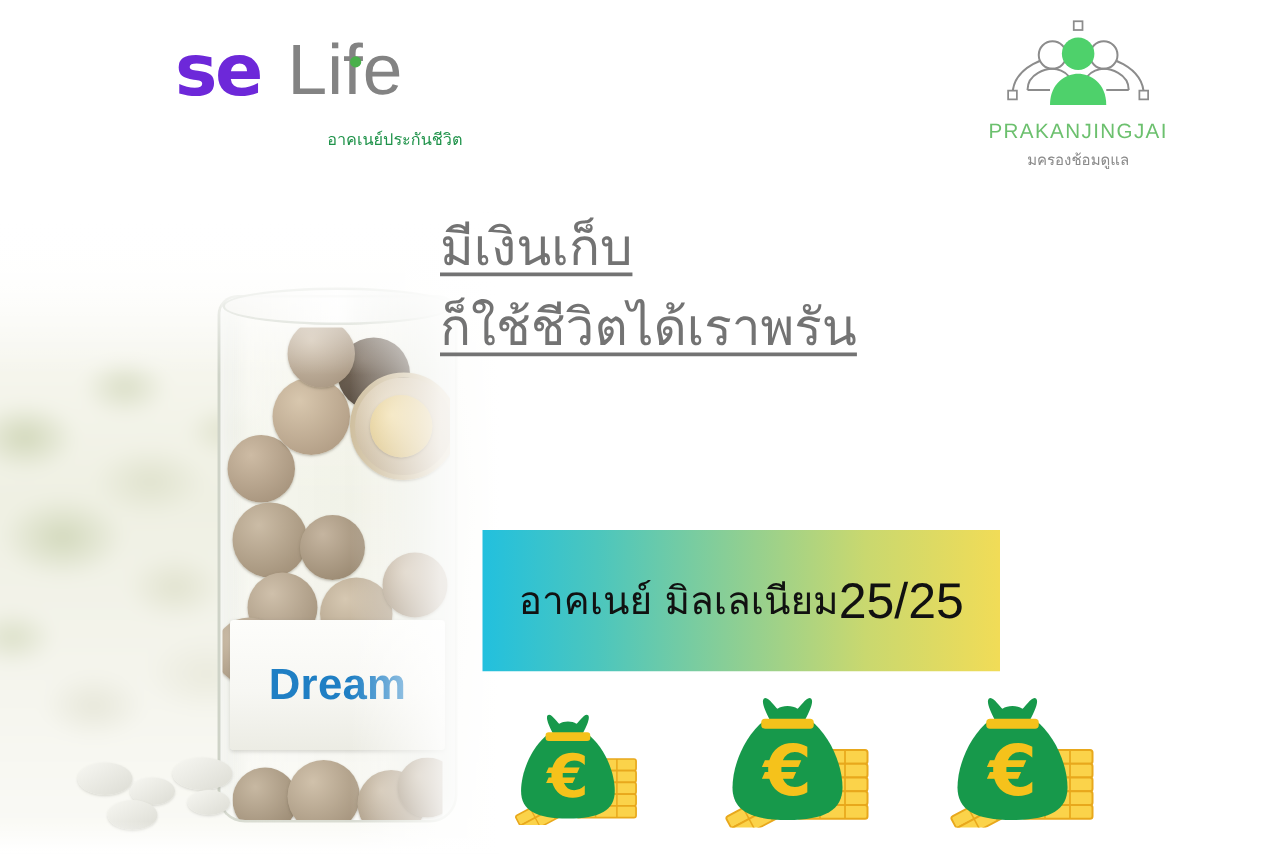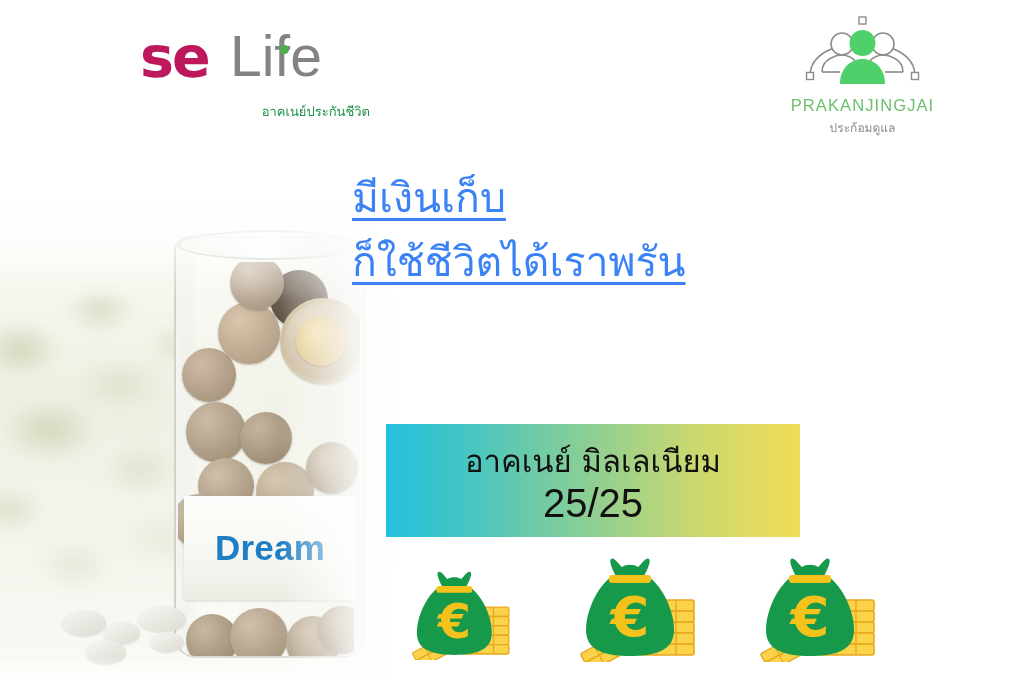--- a/index.html
+++ b/index.html
@@ -148,21 +148,21 @@
     width: 230px;
     height: 100px;
   }
   .se-mark {
     position: absolute;
     left: 0; top: 0;
     font-family: "DejaVu Sans", sans-serif;
     font-weight: bold;
     font-size: 57px;
     line-height: 58px;
-    color: #be185d;
+    color: #6d28d9;
     letter-spacing: -2px;
   }
   .se-life-word {
     position: absolute;
     left: 90px; top: -1px;
     font-family: Liberation Sans, sans-serif;
     font-weight: normal;
     font-size: 57px;
     line-height: 58px;
     color: #838383;
@@ -225,37 +225,37 @@
   .headline {
     position: absolute;
     left: 352px;
     top: 166px;
     width: 600px;
   }
   .hl-line {
     font-family: "DejaVu Sans", sans-serif;
     font-size: 41px;
     line-height: 64px;
-    color: #3b82f6;
+    color: #737373;
     white-space: nowrap;
     text-decoration: underline;
     text-decoration-thickness: 3px;
     text-underline-offset: 6px;
   }
 
   
   .banner {
     position: absolute;
     left: 386px;
     top: 424px;
     width: 414px;
     height: 113px;
     background: linear-gradient(90deg, #22C0DE 0%, #4BC6BE 22%, #8FCF92 50%, #C9D86F 74%, #F1DC57 100%);
     display: flex;
-    flex-direction: column;
+    flex-direction: row;
     align-items: center;
     justify-content: center;
   }
   .banner-line {
     font-family: "DejaVu Sans", sans-serif;
     font-size: 31px;
     line-height: 44px;
     color: #111111;
     white-space: nowrap;
   }
@@ -352,21 +352,21 @@
         <circle cx="83" cy="30" r="11" fill="#ffffff" stroke="#8C8C8C" stroke-width="1.6"></circle>
         <path d="M22 58 C22 44, 38 41, 42 41 C46 41, 52 43, 55 47" fill="none" stroke="#8C8C8C" stroke-width="1.6"></path>
         <path d="M103 58 C103 44, 87 41, 83 41 C79 41, 73 43, 70 47" fill="none" stroke="#8C8C8C" stroke-width="1.6"></path>
         <path d="M22 58 L40 58" fill="none" stroke="#8C8C8C" stroke-width="1.6"></path>
         <path d="M103 58 L85 58" fill="none" stroke="#8C8C8C" stroke-width="1.6"></path>
         <circle cx="62.5" cy="29" r="13" fill="#4ED16B"></circle>
         <path d="M40 70 C40 52, 53 45, 62.5 45 C72 45, 85 52, 85 70 Z" fill="#4ED16B"></path>
       </svg>
     </div>
     <div class="pkj-name">PRAKANJINGJAI</div>
-    <div class="pkj-tag">ประก้อมดูแล</div>
+    <div class="pkj-tag">มครองช้อมดูแล</div>
   </div>
 
   <div class="headline">
     <div class="hl-line">มีเงินเก็บ</div>
     <div class="hl-line">ก็ใช้ชีวิตได้เราพรัน</div>
   </div>
 
   <div class="banner">
     <div class="banner-line">อาคเนย์ มิลเลเนียม</div>
     <div class="banner-line-2">25/25</div>

